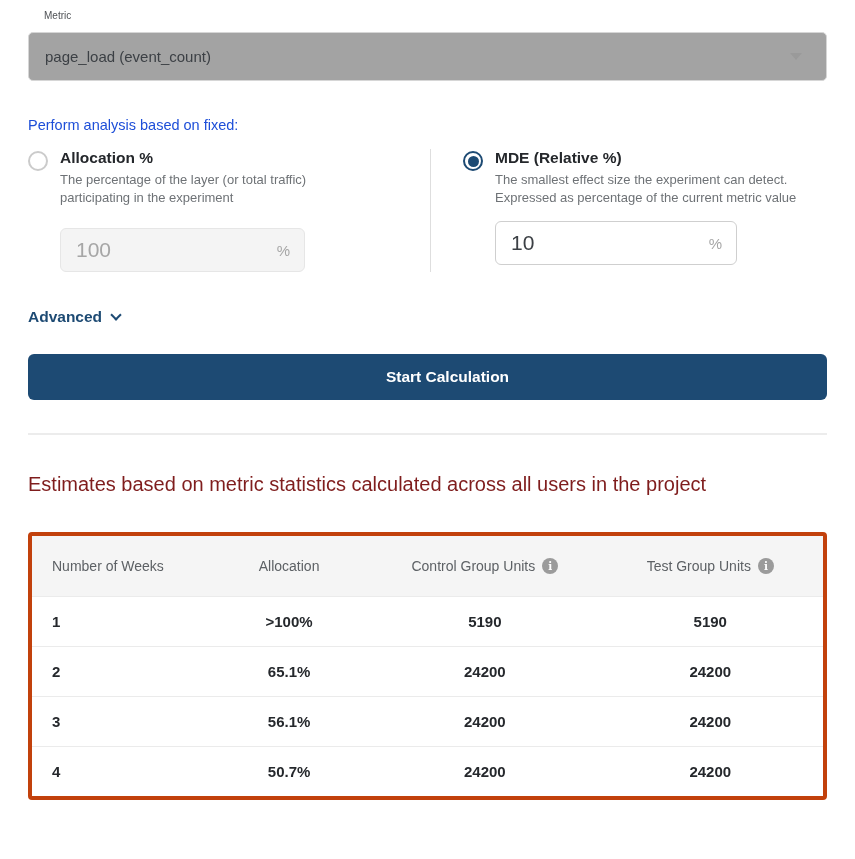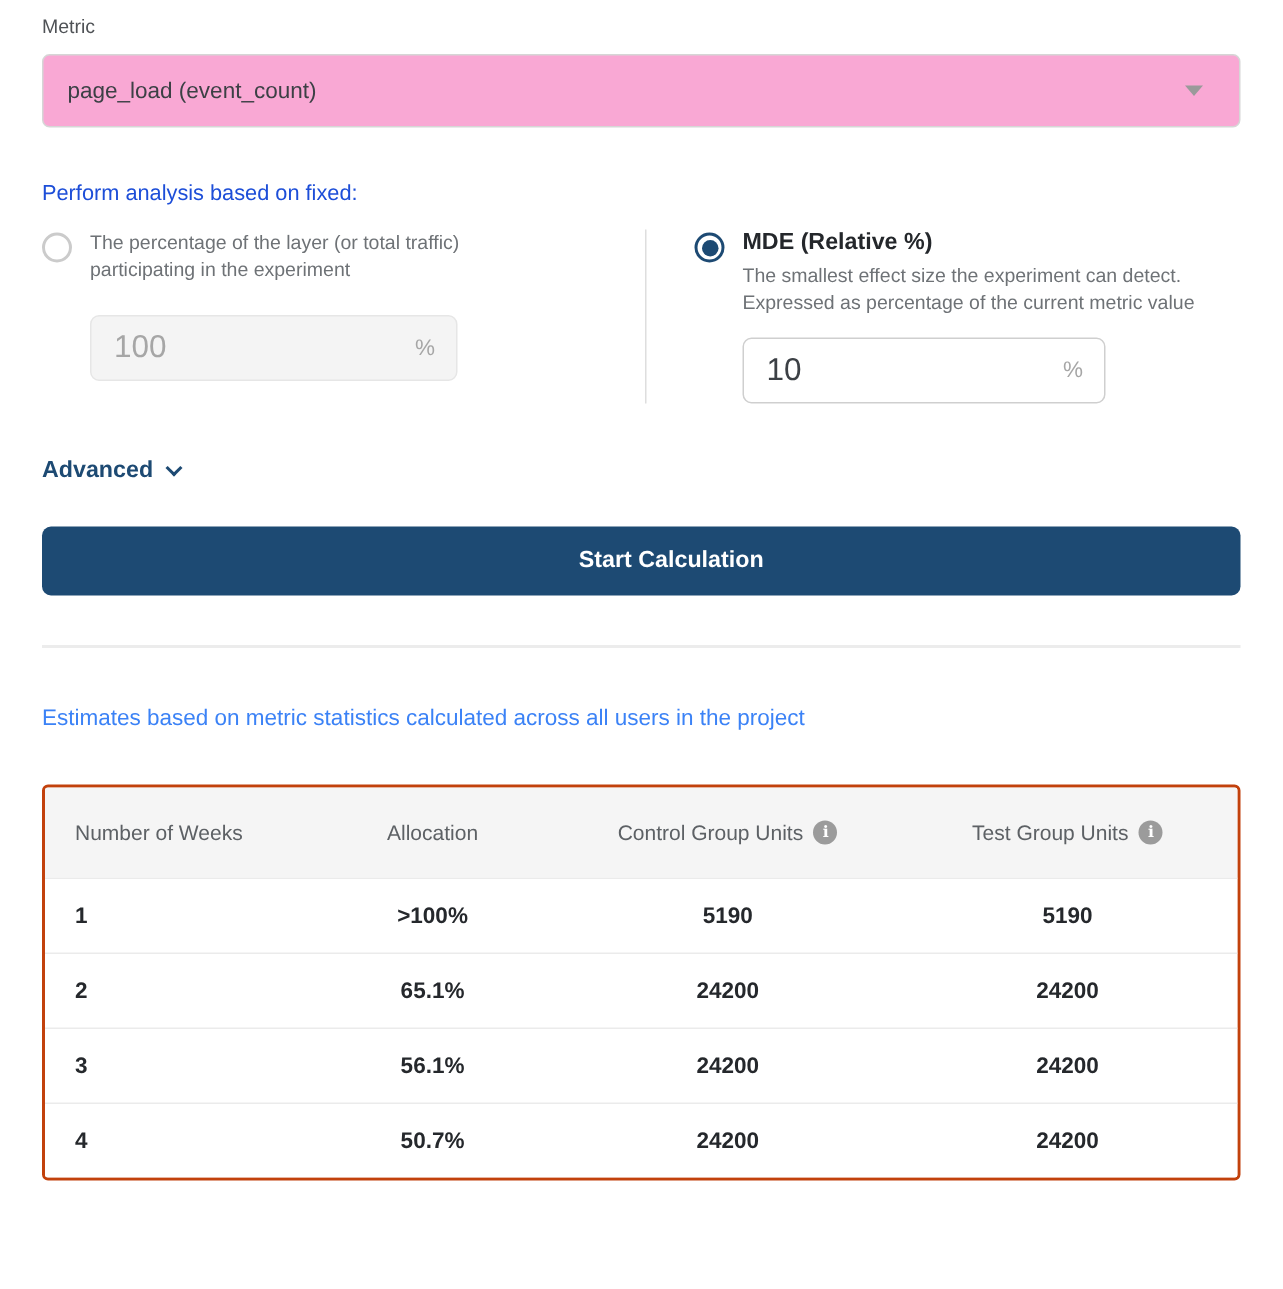--- a/index.html
+++ b/index.html
@@ -13,25 +13,25 @@
   *{box-sizing:border-box;margin:0;padding:0;}
   html,body{background:#ffffff;}
   body{
     width:855px;height:859px;overflow:hidden;
     font-family:"Liberation Sans","DejaVu Sans",sans-serif;
     color:var(--text-dark);
   }
   .page{padding:10px 28px 0 28px;}
 
   
-  .field-label{font-size:13px;color:#4f5256;margin-bottom:11px;}
+  .field-label{font-size:10px;color:#4f5256;margin-bottom:11px;margin-left:16px;}
   .select-box{
     height:49px;border:1px solid var(--border);border-radius:5px;
     display:flex;align-items:center;justify-content:space-between;
-    padding:0 24px 0 16px;cursor:pointer;background:#f9a8d4;
+    padding:0 24px 0 16px;cursor:pointer;background:#a3a3a3;
   }
   .select-box .value{font-size:15px;color:#3c4045;}
   .caret-down{
     width:0;height:0;border-left:6px solid transparent;border-right:6px solid transparent;
     border-top:7px solid #9a9a9a;
   }
 
   
   .analysis-label{font-size:14.5px;color:#1d4ed8;margin:36px 0 16px 0;}
   .options-row{display:flex;align-items:stretch;}
@@ -80,25 +80,25 @@
     background:var(--navy);color:#ffffff;font-size:15.5px;font-weight:700;
     font-family:"Liberation Sans","DejaVu Sans",sans-serif;cursor:pointer;padding-left:40px;
   }
 
   
   .section-divider{margin-top:33px;height:2px;background:#ececec;border:none;}
 
   
   .results-head{margin-top:38px;}
   .results-title{font-size:17.5px;font-weight:700;color:#212428;}
-  .results-subtitle{margin-top:6px;font-size:15px;color:#3b82f6;}
+  .results-subtitle{margin-top:6px;font-size:20px;color:#7f1d1d;}
 
   
   .results-table{
-    margin-top:36px;border:2px solid #c2410c;border-radius:4px;overflow:hidden;
+    margin-top:36px;border:4px solid #c2410c;border-radius:4px;overflow:hidden;
   }
   .t-row{display:grid;grid-template-columns:22% 21% 28.5% 28.5%;align-items:center;}
   .t-header{background:#f5f5f5;height:60px;}
   .t-header .t-cell{font-size:14px;color:#5d6165;font-weight:400;}
   .t-body-row{height:50px;background:#fff;border-top:1px solid #ebebeb;}
   .t-body-row .t-cell{font-size:15px;font-weight:700;color:#25282c;}
   .t-cell{display:flex;align-items:center;justify-content:center;gap:7px;}
   .t-cell.first{justify-content:flex-start;padding-left:20px;}
   .info-icon{
     width:16px;height:16px;border-radius:50%;background:#9b9b9b;color:#fff;
@@ -118,20 +118,21 @@
     <span class="caret-down"></span>
   </div>
 
   
   <div class="analysis-label">Perform analysis based on fixed:</div>
 
   <div class="options-row">
     <div class="option-col left">
       <span class="radio"></span>
       <div class="option-body">
+        <div class="option-title">Allocation %</div>
         <div class="option-desc">The percentage of the layer (or total traffic) participating in the experiment</div>
         <div class="pct-input disabled">
           <input type="text" disabled="" value="100" style="">
           <span class="pct-suffix">%</span>
         </div>
       </div>
     </div>
 
     <div class="v-divider"></div>
 

